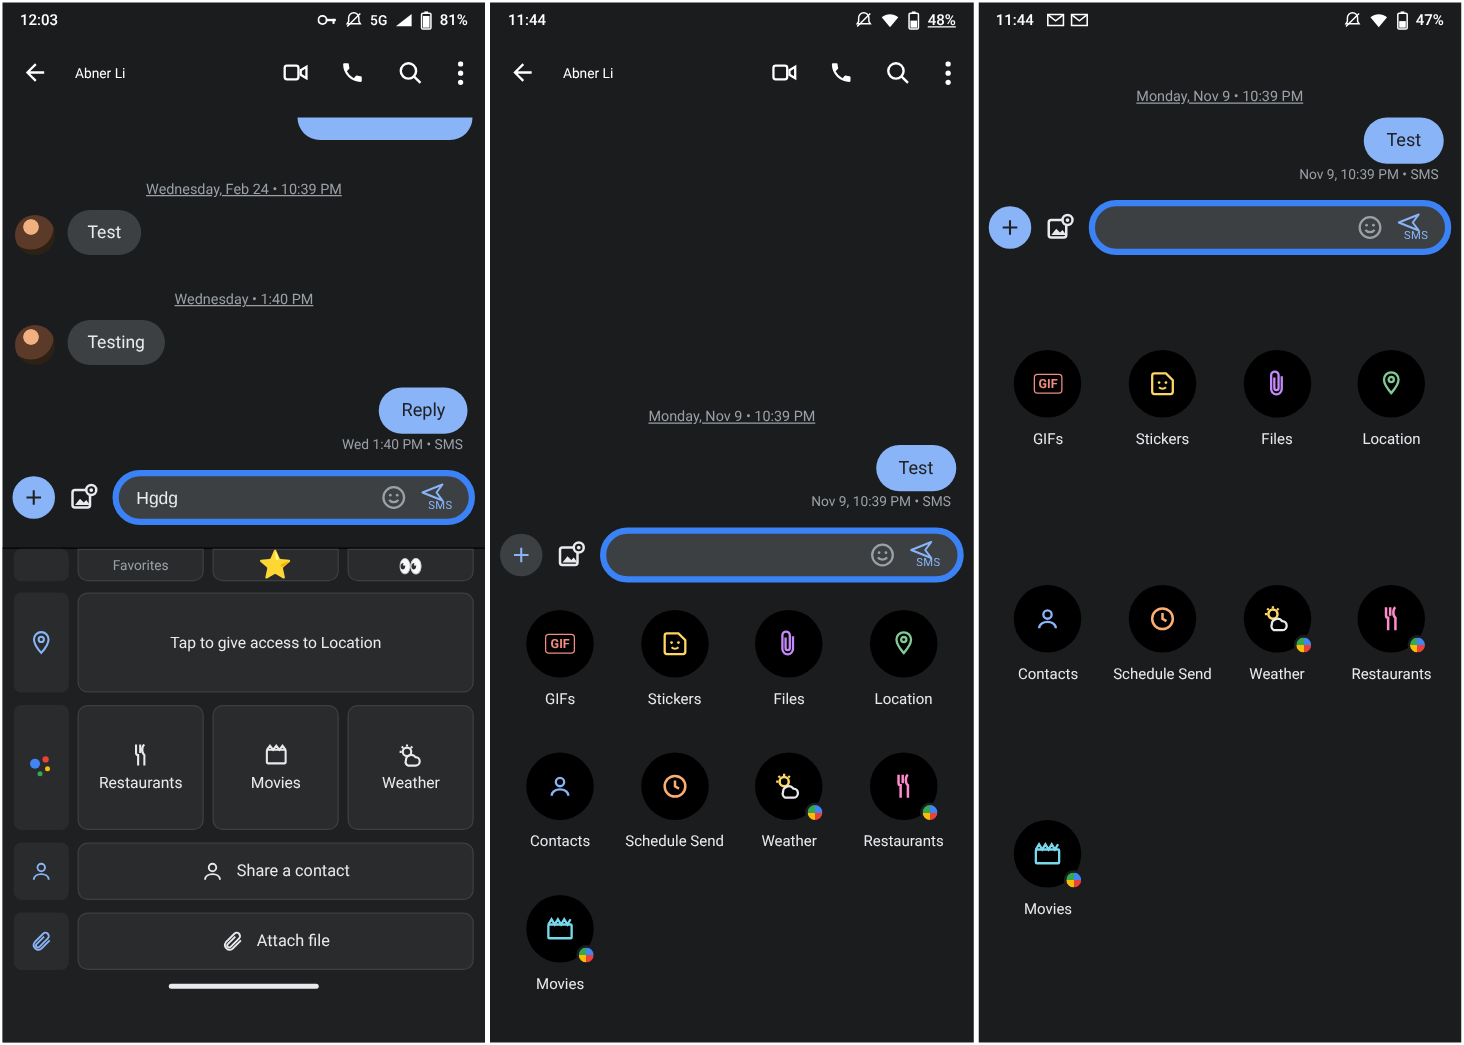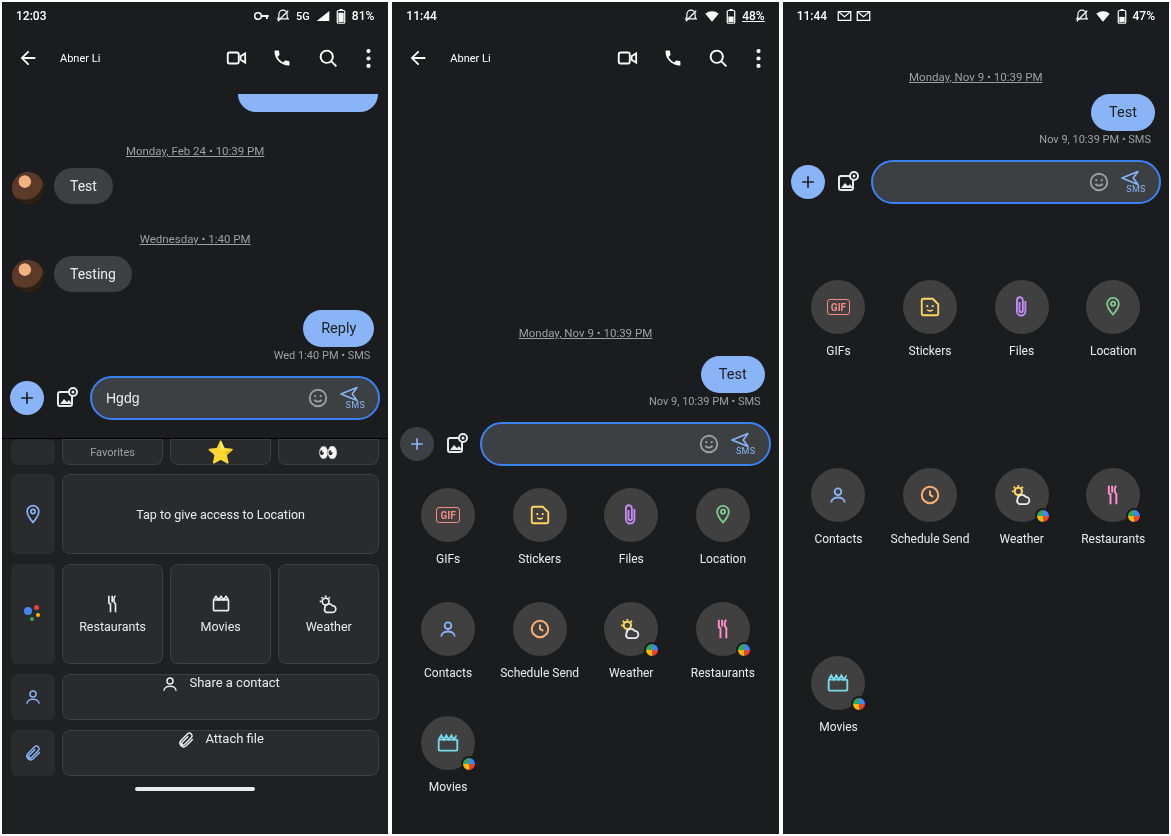--- a/index.html
+++ b/index.html
@@ -92,21 +92,21 @@
     background:#8ab4f8; color:#202124;
     display:flex; align-items:center; justify-content:center;
     font-size:22px; font-weight:500; flex:0 0 34px;
   }
   .gallery-btn {
     width:30px; height:30px; display:flex; align-items:center; justify-content:center;
     color:#e8eaed; flex:0 0 30px;
   }
   .input-pill {
     flex:1; height:44px; border-radius:22px;
-    background:#3c4043; border:2px solid #3b82f6;
+    background:#3c4043; border:5px solid #3b82f6;
     display:flex; align-items:center; padding:0 6px 0 14px;
     gap:6px;
   }
   .input-pill input {
     flex:1; background:transparent; border:none; outline:none;
     color:#e8eaed; font-size:14px;
   }
   .input-pill input::placeholder { color:#9aa0a6; }
   .emoji-btn { color:#9aa0a6; width:28px; display:flex; align-items:center; justify-content:center;}
   .send-area { width:34px; text-align:center; color:#8ab4f8;}
@@ -125,34 +125,34 @@
     color:#8ab4f8;
   }
   .ap1-card {
     flex:1; background:#2a2b2d; border:1px solid #3c4043;
     border-radius:8px; display:flex; align-items:center; justify-content:center;
     color:#e8eaed; font-size:12.5px; flex-direction:column; gap:5px;
     padding:10px 4px;
   }
   .ap1-card.tall { height:100px;}
   .ap1-wide { flex:1; background:#2a2b2d; border:1px solid #3c4043; border-radius:8px;
-    display:flex; align-items:flex-start; justify-content:center; gap:10px;
+    display:flex; align-items:center; justify-content:center; gap:10px;
     color:#e8eaed; font-size:13px; height:46px;}
   .ap1-fav-strip { display:flex; gap:7px; flex:1; height:26px;}
   .ap1-fav-strip > div { flex:1; background:#2a2b2d; border:1px solid #3c4043; border-radius:0 0 8px 8px; font-size:11px; color:#9aa0a6; display:flex; align-items:center; justify-content:center;}
   .home-handle { width:120px; height:4px; background:#e8eaed; border-radius:3px; margin:6px auto 6px;}
   
   .attach-grid {
     display:grid; grid-template-columns: repeat(4, 1fr);
     padding: 16px 10px; row-gap: 36px;
   }
   .ag-item { display:flex; flex-direction:column; align-items:center; gap:10px; position:relative;}
   .ag-circle {
     width:54px; height:54px; border-radius:50%;
-    background:#404040; display:flex; align-items:center; justify-content:center;
+    background:#000000; display:flex; align-items:center; justify-content:center;
     position:relative;
   }
   .ag-label { font-size:12px; color:#e8eaed; text-align:center;}
   .asst-dot {
     position:absolute; right:-2px; bottom:-2px;
     width:16px; height:16px; border-radius:50%;
     background: conic-gradient(#4285f4 0 25%, #ea4335 0 50%, #fbbc05 0 75%, #34a853 0 100%);
     border:2px solid #1a1c1e;
   }
   svg { display:block; }
@@ -228,21 +228,21 @@
           <circle cx="2" cy="9" r="2" fill="#fff"></circle>
           <circle cx="2" cy="16" r="2" fill="#fff"></circle>
         </svg>
       </span>
   </div>
 
   <div class="chip-sent-top"></div>
 
   <div class="chat">
     <div style="height:40px"></div>
-    <div class="datestamp">Monday, Feb 24 • 10:39 PM</div>
+    <div class="datestamp">Wednesday, Feb 24 • 10:39 PM</div>
     <div class="row-recv">
       <div class="avatar"></div>
       <div class="bubble-recv">Test</div>
     </div>
     <div class="datestamp" style="margin-top:28px;">Wednesday • 1:40 PM</div>
     <div class="row-recv">
       <div class="avatar"></div>
       <div class="bubble-recv">Testing</div>
     </div>
     <div class="row-sent" style="margin-top:18px;">

